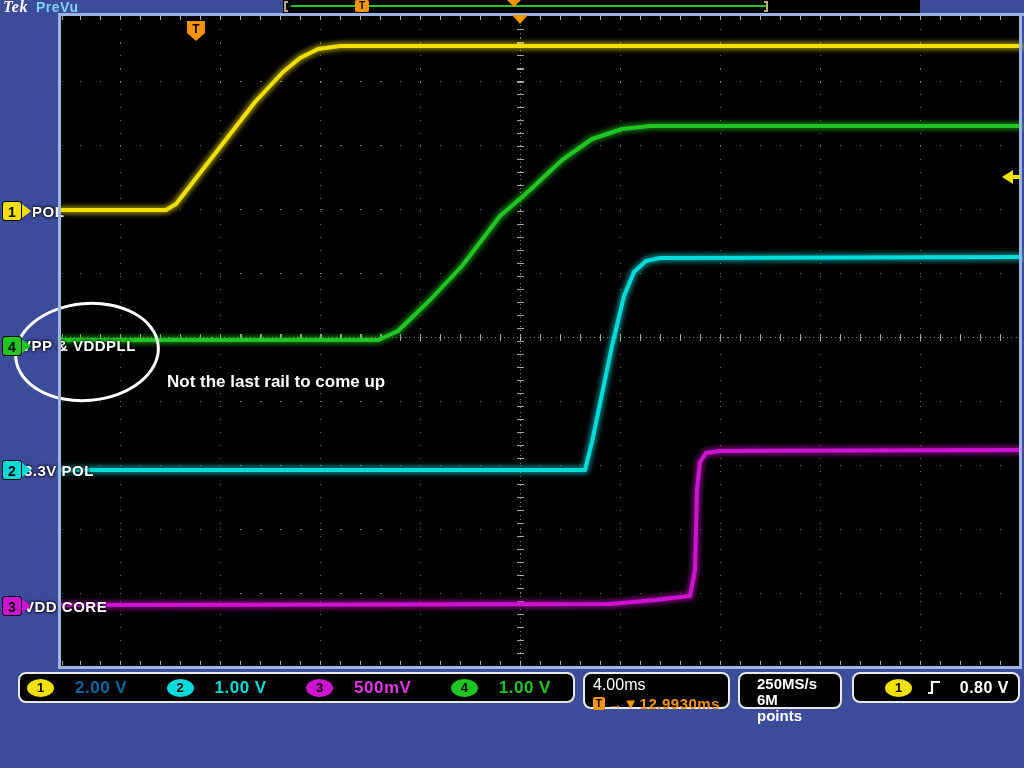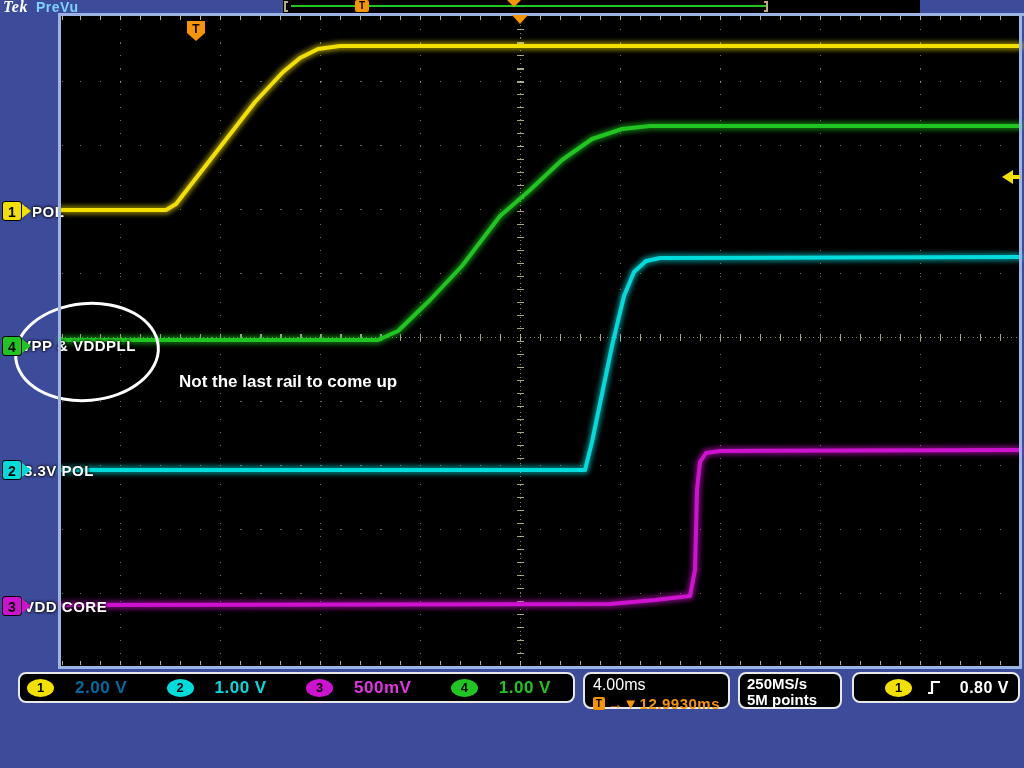--- a/index.html
+++ b/index.html
@@ -57,21 +57,21 @@
   .chmark .box{position:absolute;left:0;top:0;width:20px;height:20px;border-radius:3px;border:1px solid #000;
                color:#000;font-weight:bold;font-size:14px;text-align:center;line-height:20px;box-sizing:border-box;}
   .chmark .tip{position:absolute;left:20px;top:3px;width:0;height:0;
                border-top:7px solid transparent;border-bottom:7px solid transparent;border-left:9px solid #000;}
   
   .trlabel{z-index:4;color:#fff;font-weight:bold;font-size:15px;letter-spacing:.5px;text-shadow:0 0 3px #000,0 0 3px #000;}
 
   
   #ellipse{left:14px;top:302px;width:140px;height:94px;border:3px solid #fff;border-radius:50%;
            transform:rotate(-5deg);z-index:4;}
-  #note{left:179px;top:372px;color:#fff;font-weight:bold;font-size:17px;z-index:4;}
+  #note{left:167px;top:372px;color:#fff;font-weight:bold;font-size:17px;z-index:4;}
 
   
   #tlevel{left:1002px;top:170px;z-index:6;}
   #tlevel .head{position:absolute;left:0;top:0;width:0;height:0;
         border-top:7px solid transparent;border-bottom:7px solid transparent;border-right:11px solid #f2e000;}
   #tlevel .tail{position:absolute;left:10px;top:5px;width:8px;height:4px;background:#f2e000;}
 
   
   .robox{background:#000;border:2px solid #e8e8e8;border-radius:8px;box-sizing:border-box;}
   #chbox{left:18px;top:672px;width:557px;height:31px;display:flex;align-items:center;justify-content:space-between;padding:0 22px 0 7px;}
@@ -82,21 +82,21 @@
   .y{color:#0369a1}.cy{color:#00dcdc}.m{color:#e433e4}.g{color:#21c521}
   .bgy{background:#f2e000}.bgc{background:#00dcdc}.bgm{background:#cf12cf}.bgg{background:#21c521}
 
   #tbbox{left:583px;top:672px;width:147px;height:37px;padding:2px 8px;}
   #tbscale{color:#fff;font-weight:normal;font-size:16px;}
   #tbdelay{display:flex;align-items:center;gap:1px;margin-top:1px;}
   #tbdelay .tbt{width:13px;height:13px;background:#f79500;border-radius:2px;color:#000;font-weight:bold;
                 font-size:10px;line-height:13px;text-align:center;margin-right:2px;}
   #tbdelay .od{color:#f79500;font-weight:bold;font-size:15px;letter-spacing:.5px;}
 
-  #acqbox{left:738px;top:672px;width:104px;height:37px;padding:2px 7px;color:#fff;font-weight:bold;font-size:15px;line-height:16px;}
+  #acqbox{left:738px;top:672px;width:104px;height:37px;padding:2px 17px;color:#fff;font-weight:bold;font-size:15px;line-height:16px;}
 
   #trbox{left:852px;top:672px;width:168px;height:31px;display:flex;align-items:center;padding:0 9px;}
   #trbox .badge{margin-left:22px;}
   #slope{margin-left:15px;}
   #trlevel{margin-left:auto;color:#fff;font-weight:bold;font-size:16px;letter-spacing:.5px;}
 
   #dtbox{left:903px;top:726px;width:118px;height:39px;padding:2px 6px;color:#fff;font-weight:bold;font-size:15px;line-height:17px;}
   #dtbox .d{text-align:right;}
   #dtbox .t{text-align:left;}
 </style>
@@ -218,21 +218,21 @@
     <div id="tbscale">4.00ms</div>
     <div id="tbdelay">
       <span class="tbt">T</span>
       <span class="od">→▼</span>
       <span class="od">12.9930ms</span>
     </div>
   </div>
 
   <div class="abs robox" id="acqbox">
     <div>250MS/s</div>
-    <div>5M points</div>
+    <div>6M points</div>
   </div>
 
   <div class="abs robox" id="trbox">
     <div class="badge bgy">1</div>
     <svg id="slope" width="15" height="17" viewBox="0 0 15 17">
       <path d="M1,14 h4 V3 h8" fill="none" stroke="#ffffff" stroke-width="2.2"></path>
     </svg>
     <div id="trlevel">0.80 V</div>
   </div>
 

